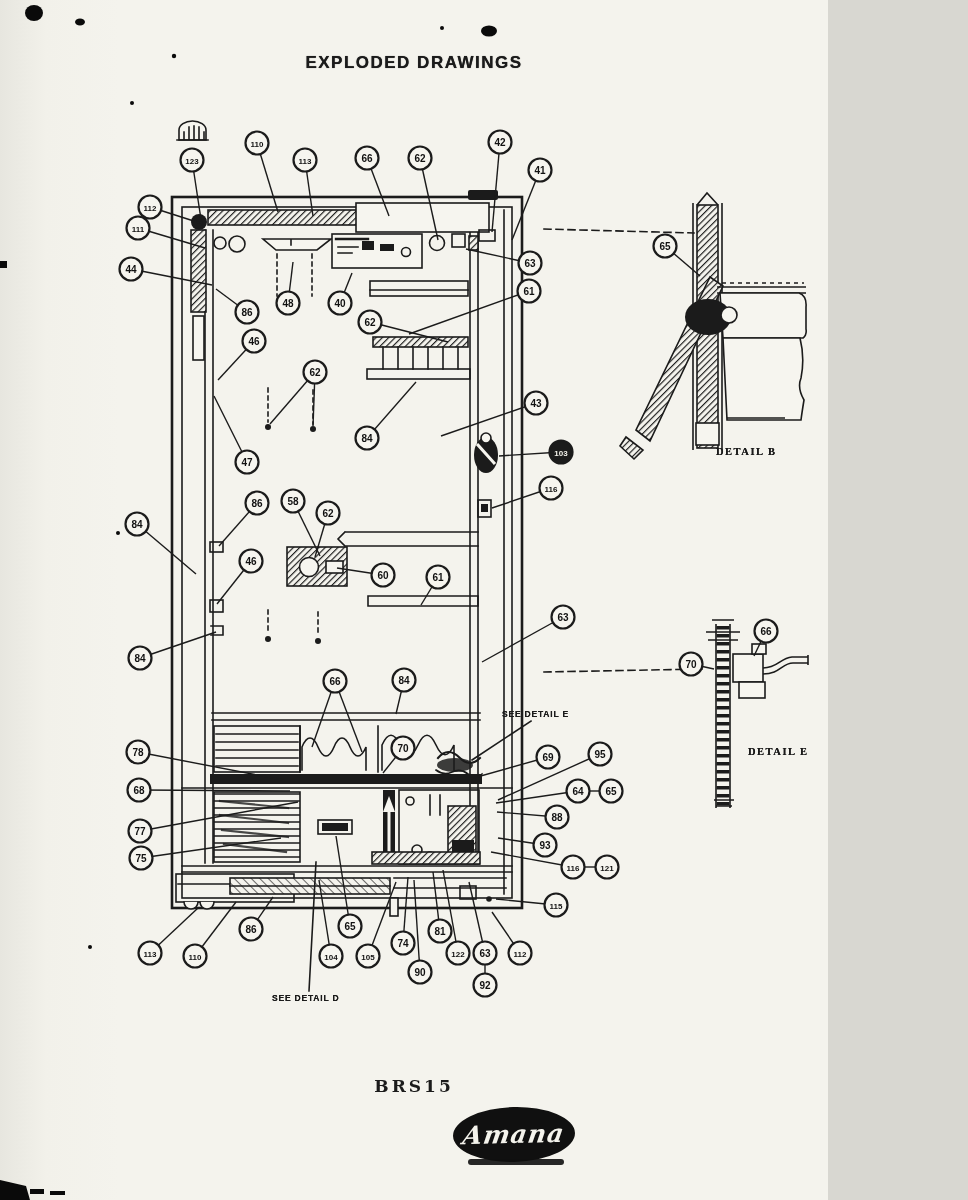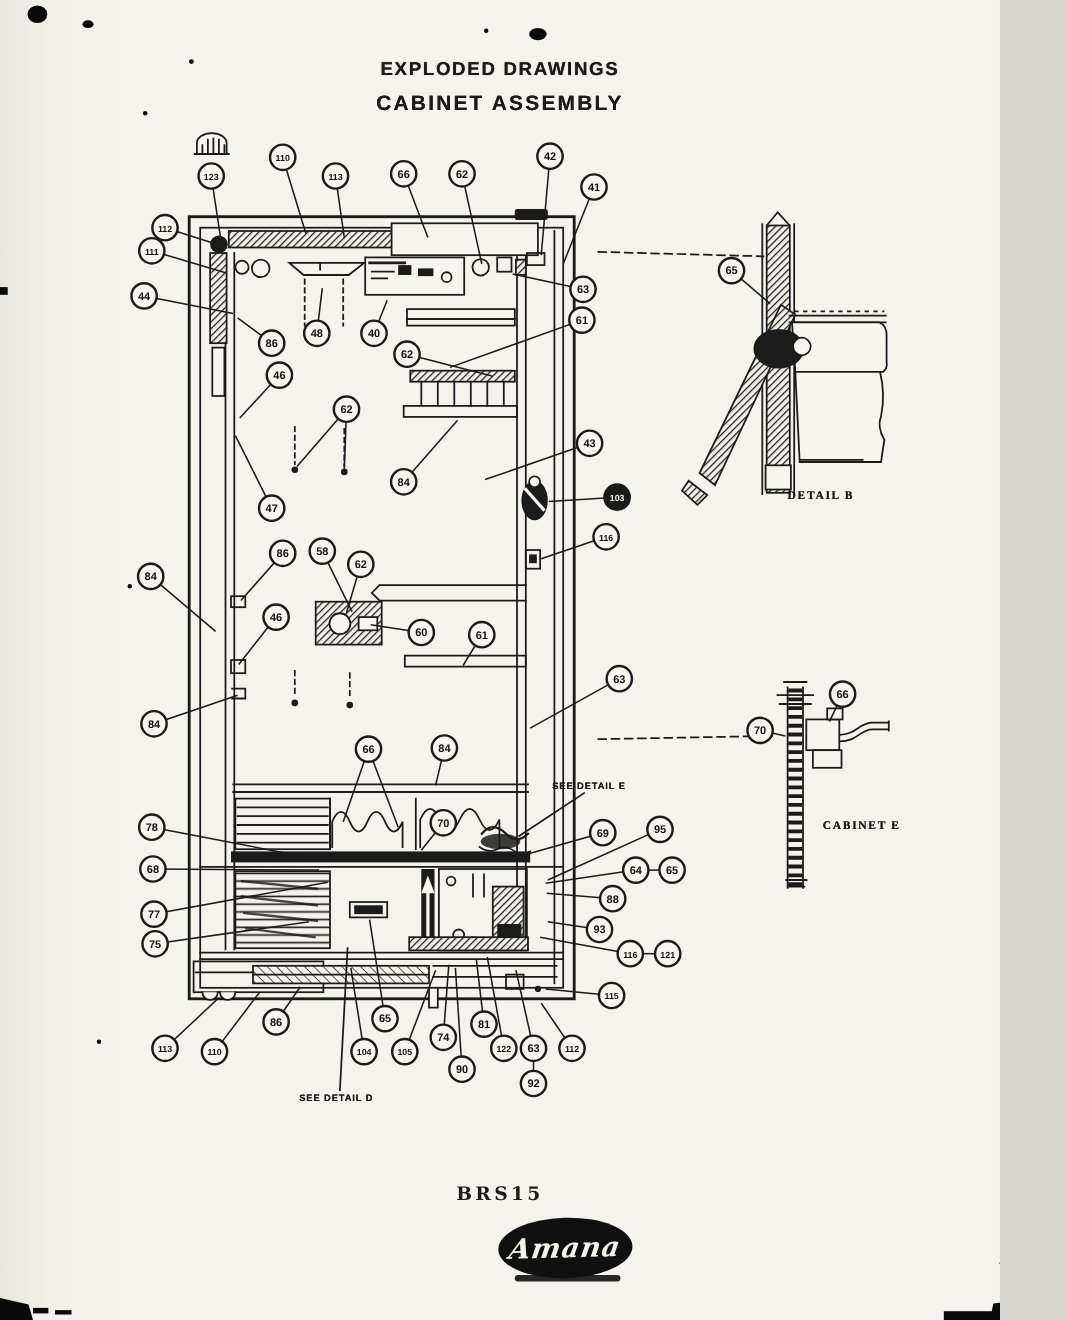--- a/index.html
+++ b/index.html
@@ -1,17 +1,17 @@
 <!DOCTYPE html>
 <html><head>
 <meta charset="utf-8">
 <style>
   html,body{margin:0;padding:0;background:#d8d7d1;}
   .page{
-    position:relative;width:909px;height:1200px;overflow:hidden;
+    position:relative;width:828px;height:1200px;overflow:hidden;
     background:linear-gradient(90deg,#e7e6df 0px,#f2f1ea 46px,#f4f3ed 120px,#f4f3ed 100%);
     font-family:"Liberation Sans",sans-serif;color:#1b1b1b;
   }
   .abs{position:absolute;}
   .title1{top:53px;left:50%;transform:translateX(-50%);font-size:17px;font-weight:700;letter-spacing:1.5px;text-shadow:0 0 .7px #1b1b1b;white-space:nowrap;}
   .title2{top:84px;left:50%;transform:translateX(-50%);font-size:19px;font-weight:700;letter-spacing:2px;text-shadow:0 0 .6px #1b1b1b;white-space:nowrap;}
   .detail-label{font-size:10.5px;font-weight:700;letter-spacing:1.5px;text-shadow:0 0 .6px #1b1b1b;white-space:nowrap;font-family:Liberation Serif, serif;}
   .see-label{font-size:8.5px;font-weight:700;letter-spacing:.8px;text-shadow:0 0 .5px #1b1b1b;white-space:nowrap;}
   .model{top:1076px;left:50%;transform:translateX(-50%);font-family:"DejaVu Serif",serif;font-size:17px;font-weight:700;letter-spacing:3px;text-align:center;}
   .logo{top:1107px;left:453px;width:122px;height:55px;background:#101010;border-radius:50%;
@@ -25,21 +25,20 @@
   .bnum{font-family:"Liberation Sans",sans-serif;font-weight:700;fill:#111;text-anchor:middle;}
   .bnum.dark{fill:#f3f2ea;}
   #g-leaders line{stroke:#1b1b1b;stroke-width:1.4;}
 </style>
 </head>
 <body>
 
 <div class="page">
 
   <div class="abs title1">EXPLODED DRAWINGS</div>
-  <div class="abs title2">CABINET ASSEMBLY</div>
 
   <svg id="art" class="abs" style="left:0;top:0" width="968" height="1200" viewBox="0 0 968 1200">
     <defs>
       <pattern id="hatchD" width="4.5" height="4.5" patternUnits="userSpaceOnUse" patternTransform="rotate(45)">
         <rect width="4.5" height="4.5" fill="#f4f3ed"></rect>
         <line x1="0" y1="0" x2="0" y2="4.5" stroke="#1b1b1b" stroke-width="2.3"></line>
       </pattern>
       <pattern id="hatchT" width="6" height="6" patternUnits="userSpaceOnUse" patternTransform="rotate(-45)">
         <rect width="6" height="6" fill="#f4f3ed"></rect>
         <line x1="0" y1="0" x2="0" y2="6" stroke="#1b1b1b" stroke-width="1.3"></line>
@@ -392,21 +391,21 @@
       <circle cx="118" cy="533" r="2"></circle>
       <circle cx="90" cy="947" r="2"></circle>
       <rect x="0" y="261" width="7" height="7"></rect>
       <path d="M0,1180L26,1186L30,1200L0,1200Z"></path>
       <rect x="30" y="1189" width="14" height="5"></rect>
       <rect x="50" y="1191" width="15" height="4"></rect>
     </g>
   </svg>
 
   <div class="abs detail-label" style="left:716px;top:446px">DETAIL B</div>
-  <div class="abs detail-label" style="left:748px;top:746px">CABINET E</div>
+  <div class="abs detail-label" style="left:748px;top:746px">DETAIL E</div>
   <div class="abs see-label" style="left:502px;top:709px">SEE DETAIL E</div>
   <div class="abs see-label" style="left:272px;top:993px">SEE DETAIL D</div>
 
   <div class="abs model">BRS15</div>
   <div class="abs logo">
     <span>Amana</span>
   </div>
   <div class="abs logo-smudge"></div>
   <div class="abs page-num">43</div>
 

